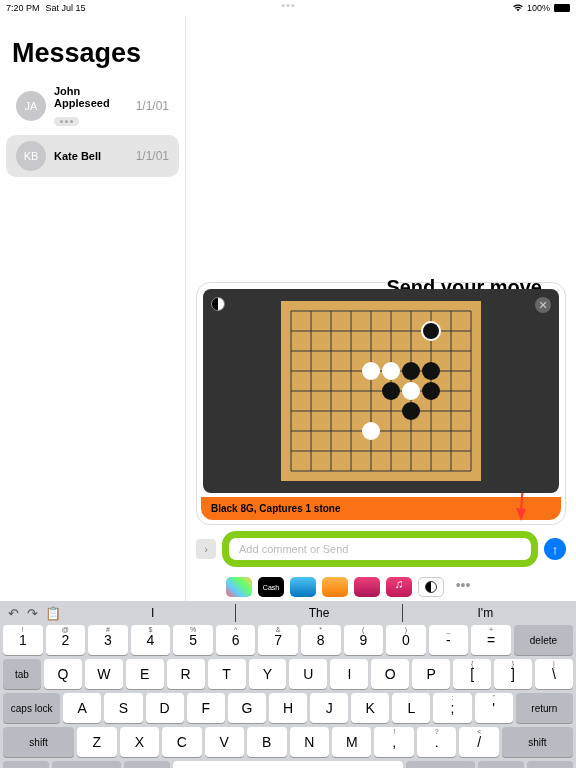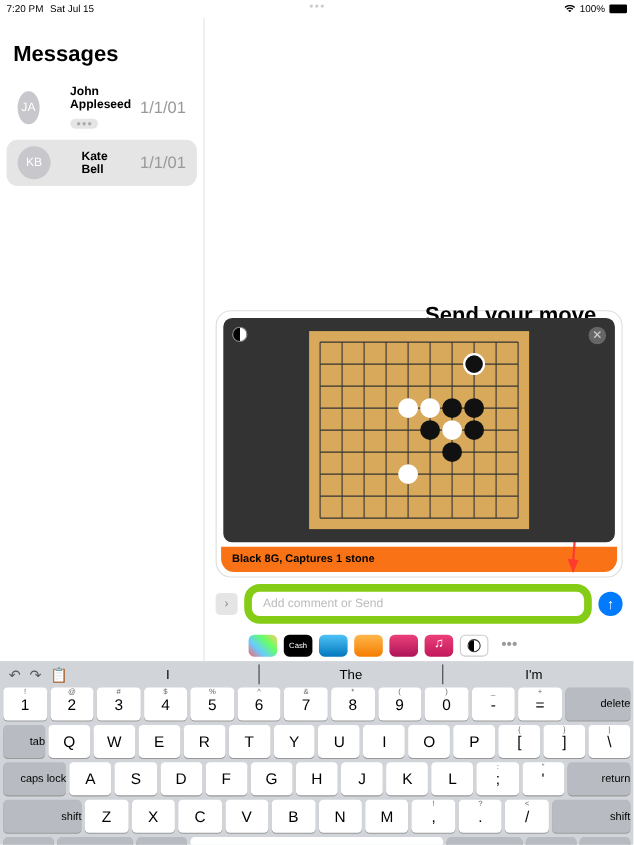--- a/index.html
+++ b/index.html
@@ -6,29 +6,29 @@
 body{width:576px;height:768px;background:#fff;overflow:hidden;position:relative;}
 .status-bar{display:flex;justify-content:space-between;align-items:center;font-size:9px;padding:2px 6px;height:16px;}
 .status-left{display:flex;gap:6px;}
 .status-right{display:flex;gap:4px;align-items:center;}
 .wifi{width:10px;height:8px;}
 .battery{width:16px;height:8px;border:1px solid #000;border-radius:1px;background:#000;}
 .handle-dots{position:absolute;left:50%;top:4px;transform:translateX(-50%);display:flex;gap:2px;}
 .handle-dots span{width:3px;height:3px;border-radius:50%;background:#ccc;}
 .main{display:flex;height:585px;}
 .sidebar{width:186px;border-right:1px solid #e5e5e5;}
-.sidebar h1{font-size:20px;font-weight:700;padding:22px 12px 8px;}
+.sidebar h1{font-size:27px;font-weight:700;padding:22px 12px 8px;}
 .convo{display:flex;align-items:center;gap:8px;padding:6px 10px;border-radius:10px;margin:2px 6px;}
 .convo.active{background:#e5e5e5;}
 .avatar{width:30px;height:30px;border-radius:50%;background:#c7c7cc;color:#fff;font-size:11px;display:flex;align-items:center;justify-content:center;font-weight:500;}
-.convo-info{flex:1;margin-left:20px;}
+.convo-info{flex:1;}
 .convo-name{font-size:11px;font-weight:600;}
 .typing{display:inline-flex;gap:2px;background:#e5e5e5;border-radius:8px;padding:3px 6px;margin-top:2px;}
 .typing span{width:3px;height:3px;border-radius:50%;background:#aaa;}
-.convo-date{font-size:15px;color:#999;}
+.convo-date{font-size:12px;color:#999;}
 .chat{flex:1;display:flex;flex-direction:column;position:relative;}
 .chat-header{text-align:center;padding:6px;font-size:11px;font-weight:600;position:relative;}
 .chat-header .chev{color:#999;font-size:9px;margin-left:2px;}
 .video-icon{position:absolute;right:12px;top:6px;width:20px;height:13px;border:1.5px solid #007aff;border-radius:3px;}
 .video-icon:after{content:'';position:absolute;right:-6px;top:2px;border-left:5px solid #007aff;border-top:4px solid transparent;border-bottom:4px solid transparent;}
 .annotation{position:absolute;right:34px;top:260px;color:#000000;font-size:20px;font-weight:700;}
 .arrow-svg{position:absolute;right:30px;top:290px;}
 .compose-area{margin-top:auto;padding:0 10px 6px;}
 .attachment{border:1px solid #ddd;border-radius:14px;padding:6px;background:#fff;}
 .go-container{background:#333;border-radius:8px;padding:12px;display:flex;justify-content:center;position:relative;}
@@ -54,21 +54,21 @@
 .keyboard{background:#d1d4d9;height:167px;}
 .kb-top{display:flex;align-items:center;padding:3px 8px;gap:8px;height:24px;}
 .kb-top .ic{font-size:13px;color:#555;}
 .kb-sug{flex:1;display:flex;}
 .kb-sug div{flex:1;text-align:center;font-size:12px;border-left:1px solid #404040;padding:2px;}
 .kb-sug div:first-child{border:none;}
 .kb-rows{padding:0 3px;}
 .krow{display:flex;gap:3px;margin-bottom:4px;}
 .key{background:#fff;border-radius:4px;box-shadow:0 1px 0 #999;flex:1;height:30px;position:relative;font-size:14px;display:flex;align-items:center;justify-content:center;}
 .key .sub{position:absolute;top:1px;font-size:7px;color:#666;}
-.key.fn{background:#b8bcc2;font-size:10px;justify-content:flex-end;}
+.key.fn{background:#b8bcc2;font-size:10px;}
 .key.wide{flex:1.5;}
 .key.wider{flex:1.8;}
 .key.space{flex:5;}
 </style>
 </head>
 <body>
 
 <div class="status-bar">
   <div class="status-left">
     <span>7:20 PM</span>

